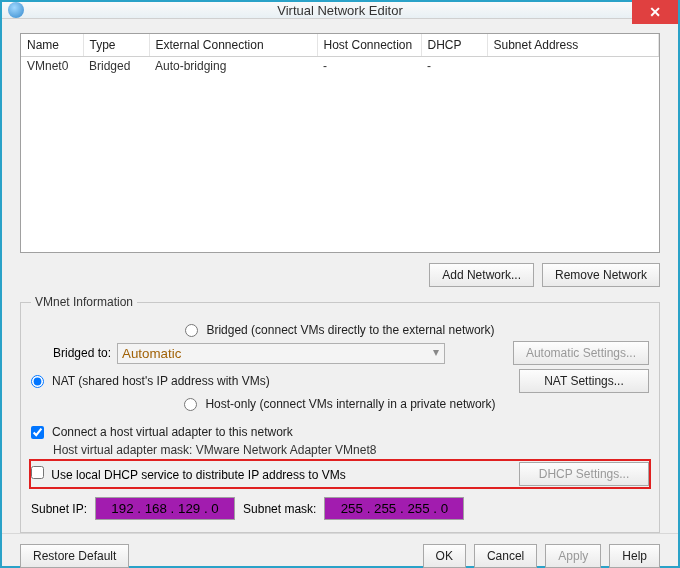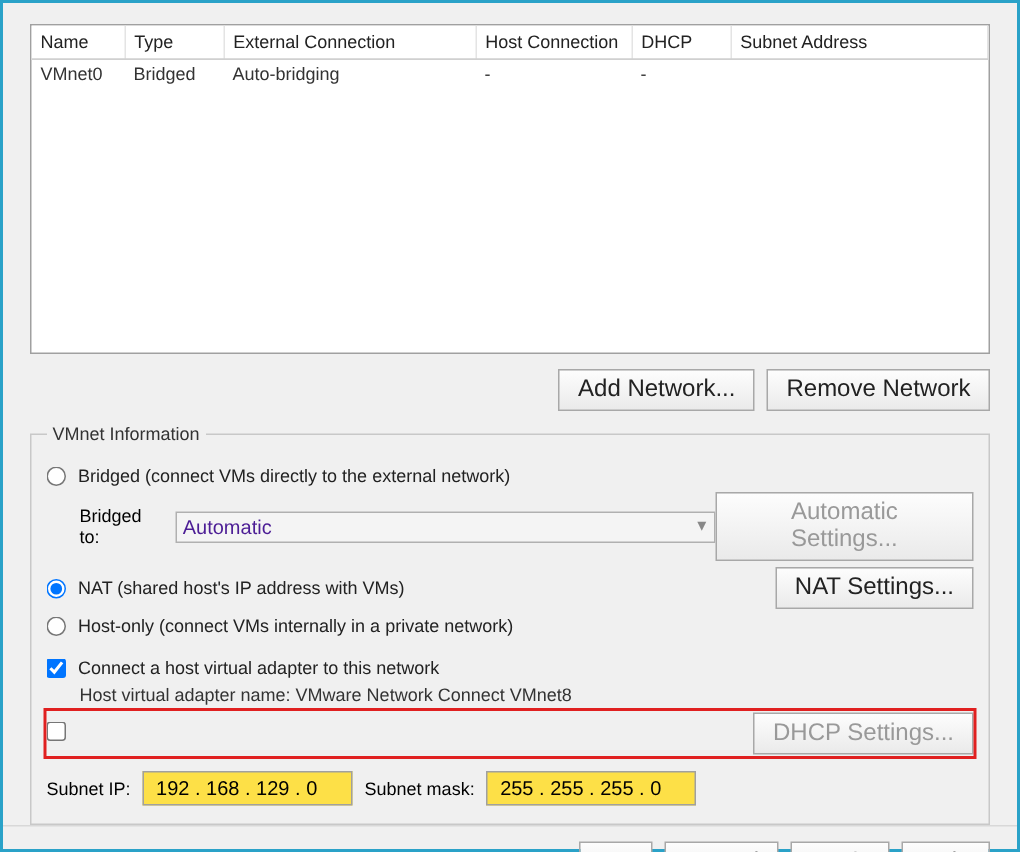--- a/index.html
+++ b/index.html
@@ -94,21 +94,21 @@
     }
     .net-buttons {
       display: flex;
       justify-content: flex-end;
       gap: 8px;
       margin-top: 10px;
       margin-bottom: 6px;
     }
     button {
       font-family: inherit;
-      font-size: 16px;
+      font-size: 12px;
       background: linear-gradient(to bottom, #fdfdfd, #eaeaea);
       border: 1px solid #a8a8a8;
       padding: 4px 12px;
       cursor: pointer;
       color: #222;
     }
     button:disabled {
       color: #999;
       cursor: default;
     }
@@ -132,25 +132,25 @@
       gap: 4px;
       color: #222;
     }
     input[type="radio"], input[type="checkbox"] {
       margin-right: 4px;
     }
     .indent {
       margin-left: 22px;
     }
     .bridged-select {
-      width: 360px;
+      width: 328px;
       padding: 2px 4px;
       border: 1px solid #b0b0b0;
       background: #f4f4f4;
-      color: #4c1d95;
+      color: #a16207;
       appearance: none;
     }
     .select-wrap {
       position: relative;
       display: inline-block;
       margin-left: 6px;
     }
     .select-wrap::after {
       content: "▾";
       position: absolute;
@@ -159,42 +159,43 @@
       color: #888;
       pointer-events: none;
     }
     .right-btn {
       margin-left: auto;
       min-width: 130px;
     }
     .row-radio {
       display: flex;
       align-items: center;
+      justify-content: center;
     }
     .row-radio .right-btn { margin-left: auto; }
     .dhcp-row {
       display: flex;
       align-items: center;
       outline: 2px solid #e02020;
       outline-offset: 0px;
       padding: 1px 0;
     }
     .ip-row {
       margin-top: 10px;
       display: flex;
       align-items: center;
       gap: 8px;
     }
     .ip-box {
       border: 1px solid #a0a0a0;
-      background: #fde047;
+      background: #a21caf;
       padding: 3px 8px;
       font-family: inherit;
       width: 140px;
-      text-align: left;
+      text-align: center;
     }
     .adapter-name { color: #333; }
     .bottom-bar {
       display: flex;
       align-items: center;
       padding: 10px 18px;
       border-top: 1px solid #d8d8d8;
       margin-top: auto;
       gap: 8px;
     }
@@ -204,20 +205,27 @@
     .col-ext { width: 168px; }
     .col-host { width: 104px; }
     .col-dhcp { width: 66px; }
     .col-subnet { width: auto; }
     .vsep { height:6px; }
   </style>
 </head>
 <body>
 
 <div class="window">
+  <div class="titlebar">
+    <div class="titlebar-icon"></div>
+    <div class="titlebar-title">Virtual Network Editor</div>
+    <div class="close-btn">
+      <span>✕</span>
+    </div>
+  </div>
 
   <div class="content">
 
     <div class="table-container">
       <table>
         <thead>
           <tr>
             <th class="col-name">Name</th>
             <th class="col-type">Type</th>
             <th class="col-ext">External Connection</th>
@@ -278,39 +286,41 @@
       </div>
 
       <div class="vsep"></div>
 
       <div class="row">
         <label>
           <input type="checkbox" checked="" style="">
           <span>Connect a host virtual adapter to this network</span>
         </label>
       </div>
-      <div class="row indent adapter-name">Host virtual adapter name: VMware Network Connect VMnet8</div>
+      <div class="row indent adapter-name">Host virtual adapter mask: VMware Network Adapter VMnet8</div>
 
       <div class="dhcp-row">
         <label>
           <input type="checkbox" style="">
+          <span>Use local DHCP service to distribute IP address to VMs</span>
         </label>
         <button class="right-btn" disabled="">DHCP Settings...</button>
       </div>
 
       <div class="ip-row">
         <span>Subnet IP:</span>
         <input class="ip-box" value="192 . 168 . 129 . 0" style="">
         <span>Subnet mask:</span>
         <input class="ip-box" value="255 . 255 . 255 . 0" style="">
       </div>
     </fieldset>
 
   </div>
 
   <div class="bottom-bar">
+    <button>Restore Default</button>
     <div class="spacer"></div>
     <button>OK</button>
     <button>Cancel</button>
     <button disabled="">Apply</button>
     <button>Help</button>
   </div>
 </div>
 
 </body></html>

